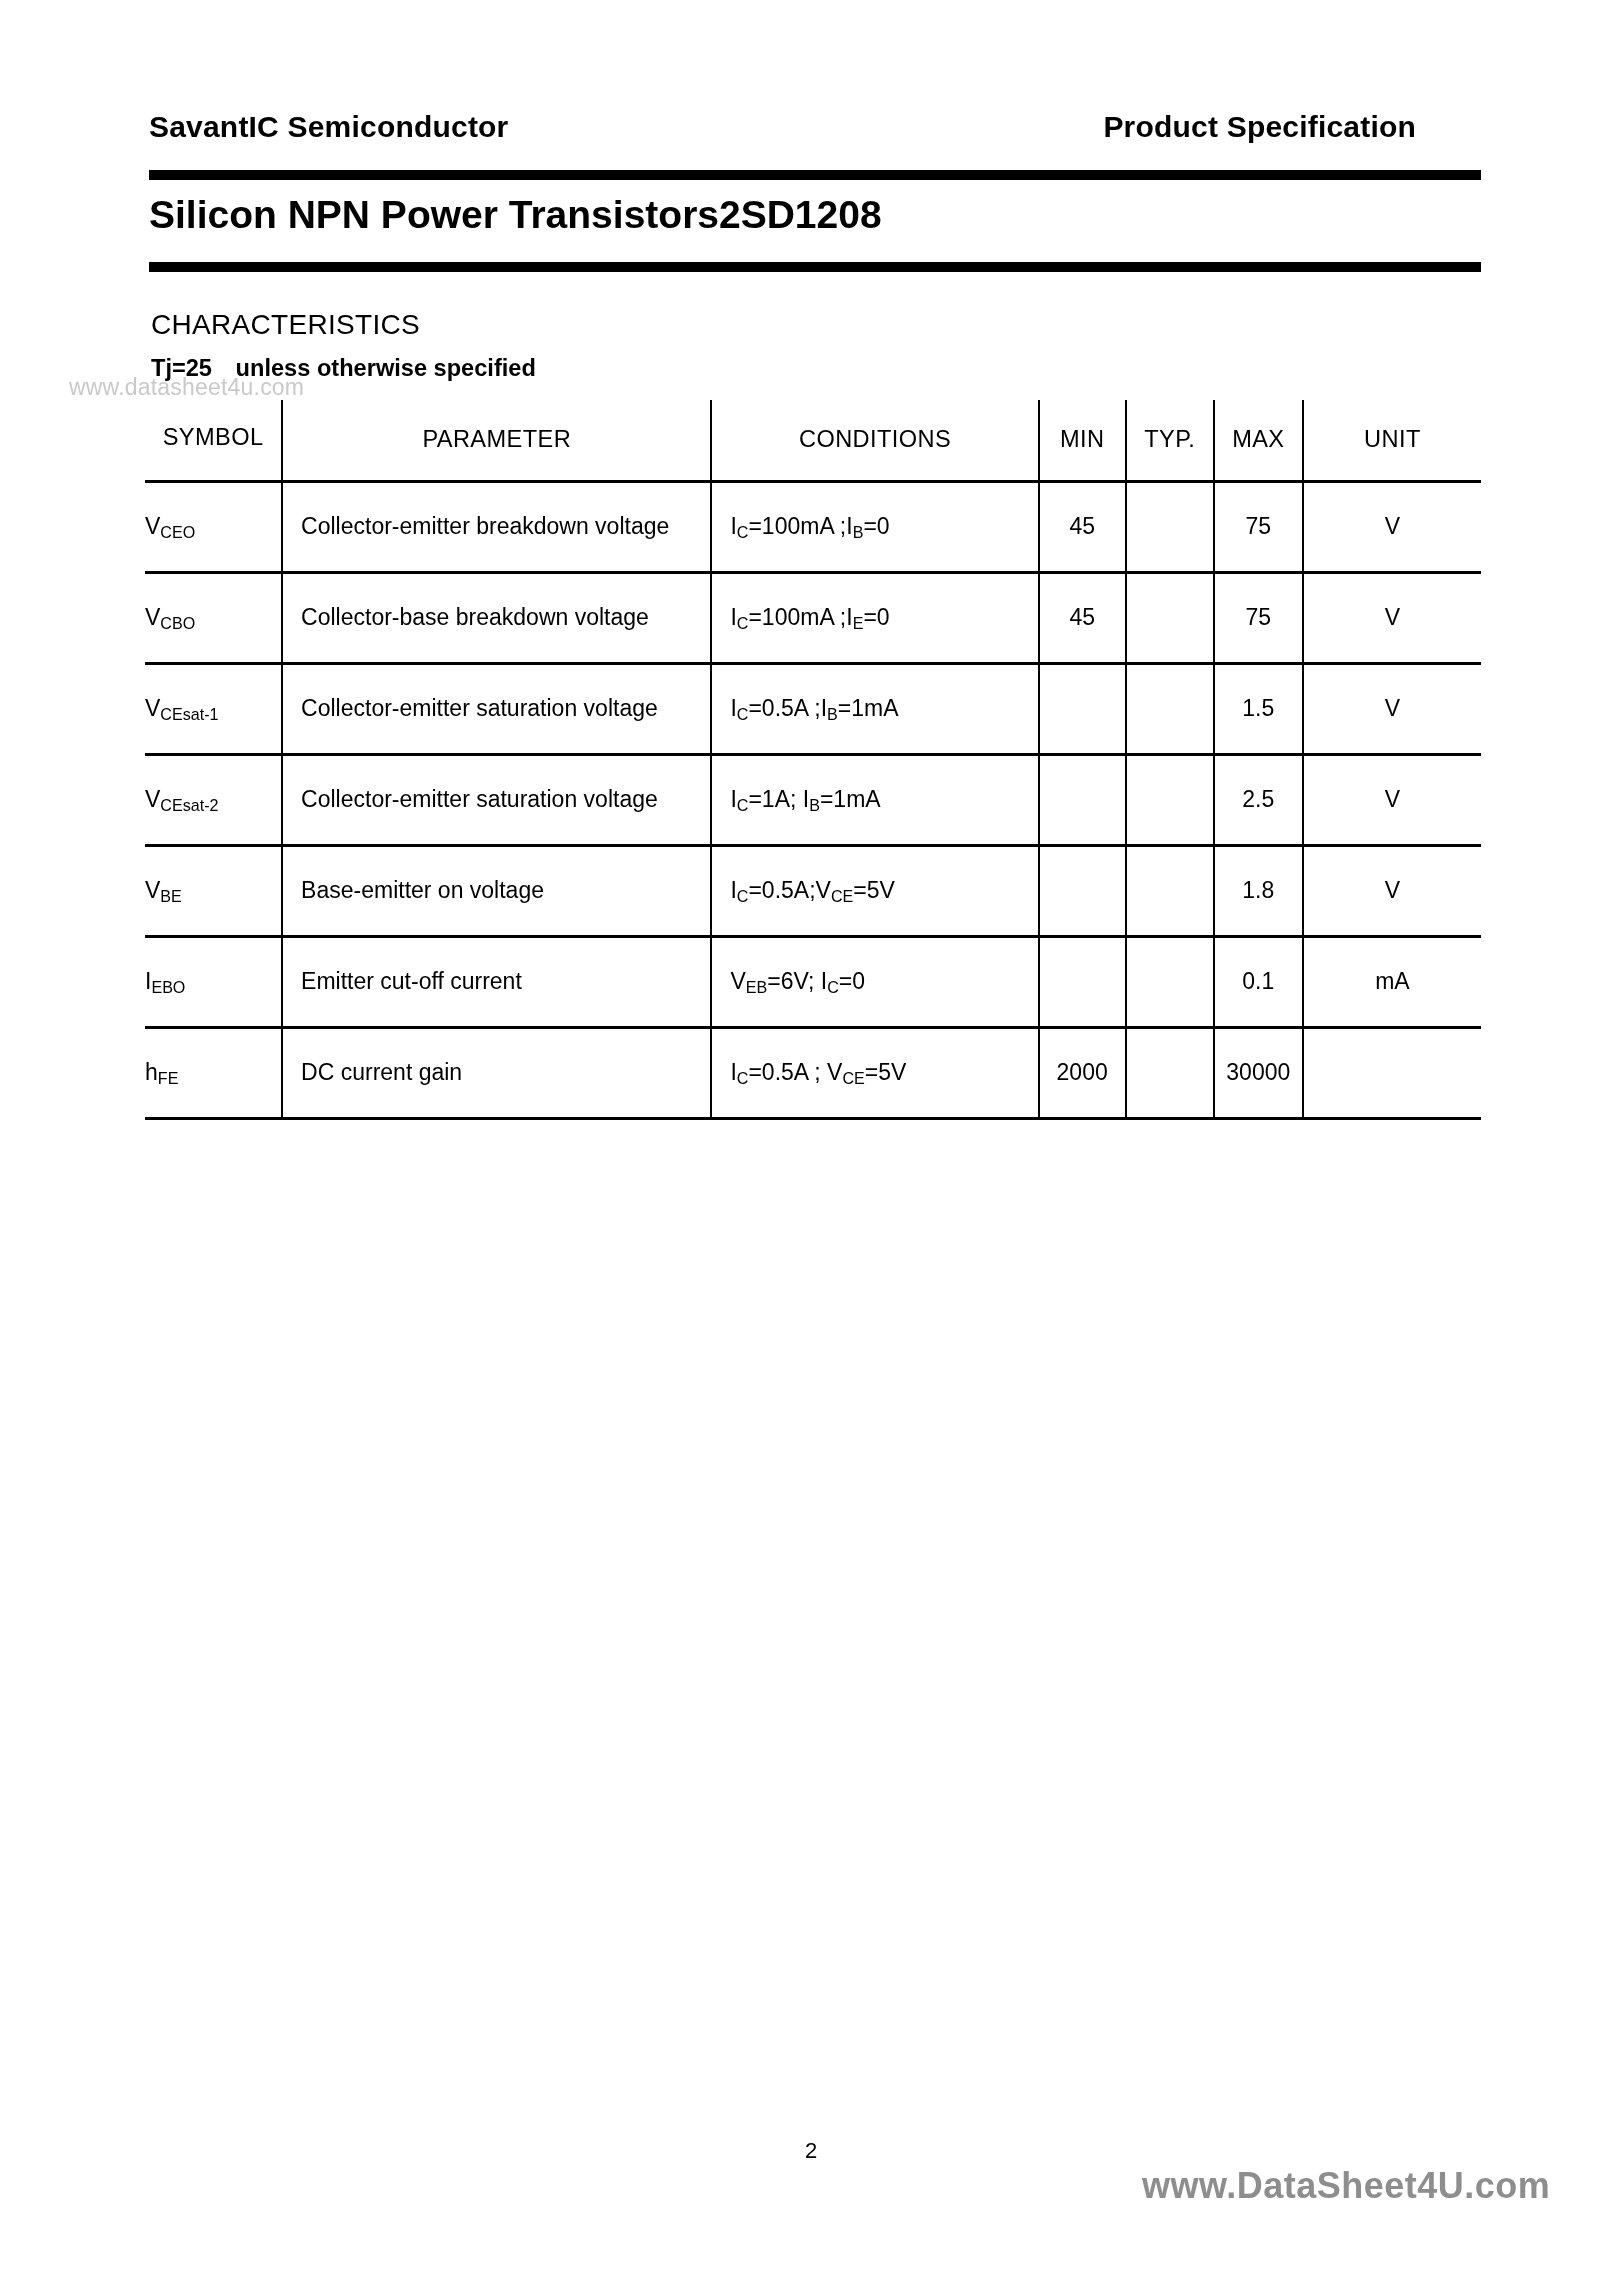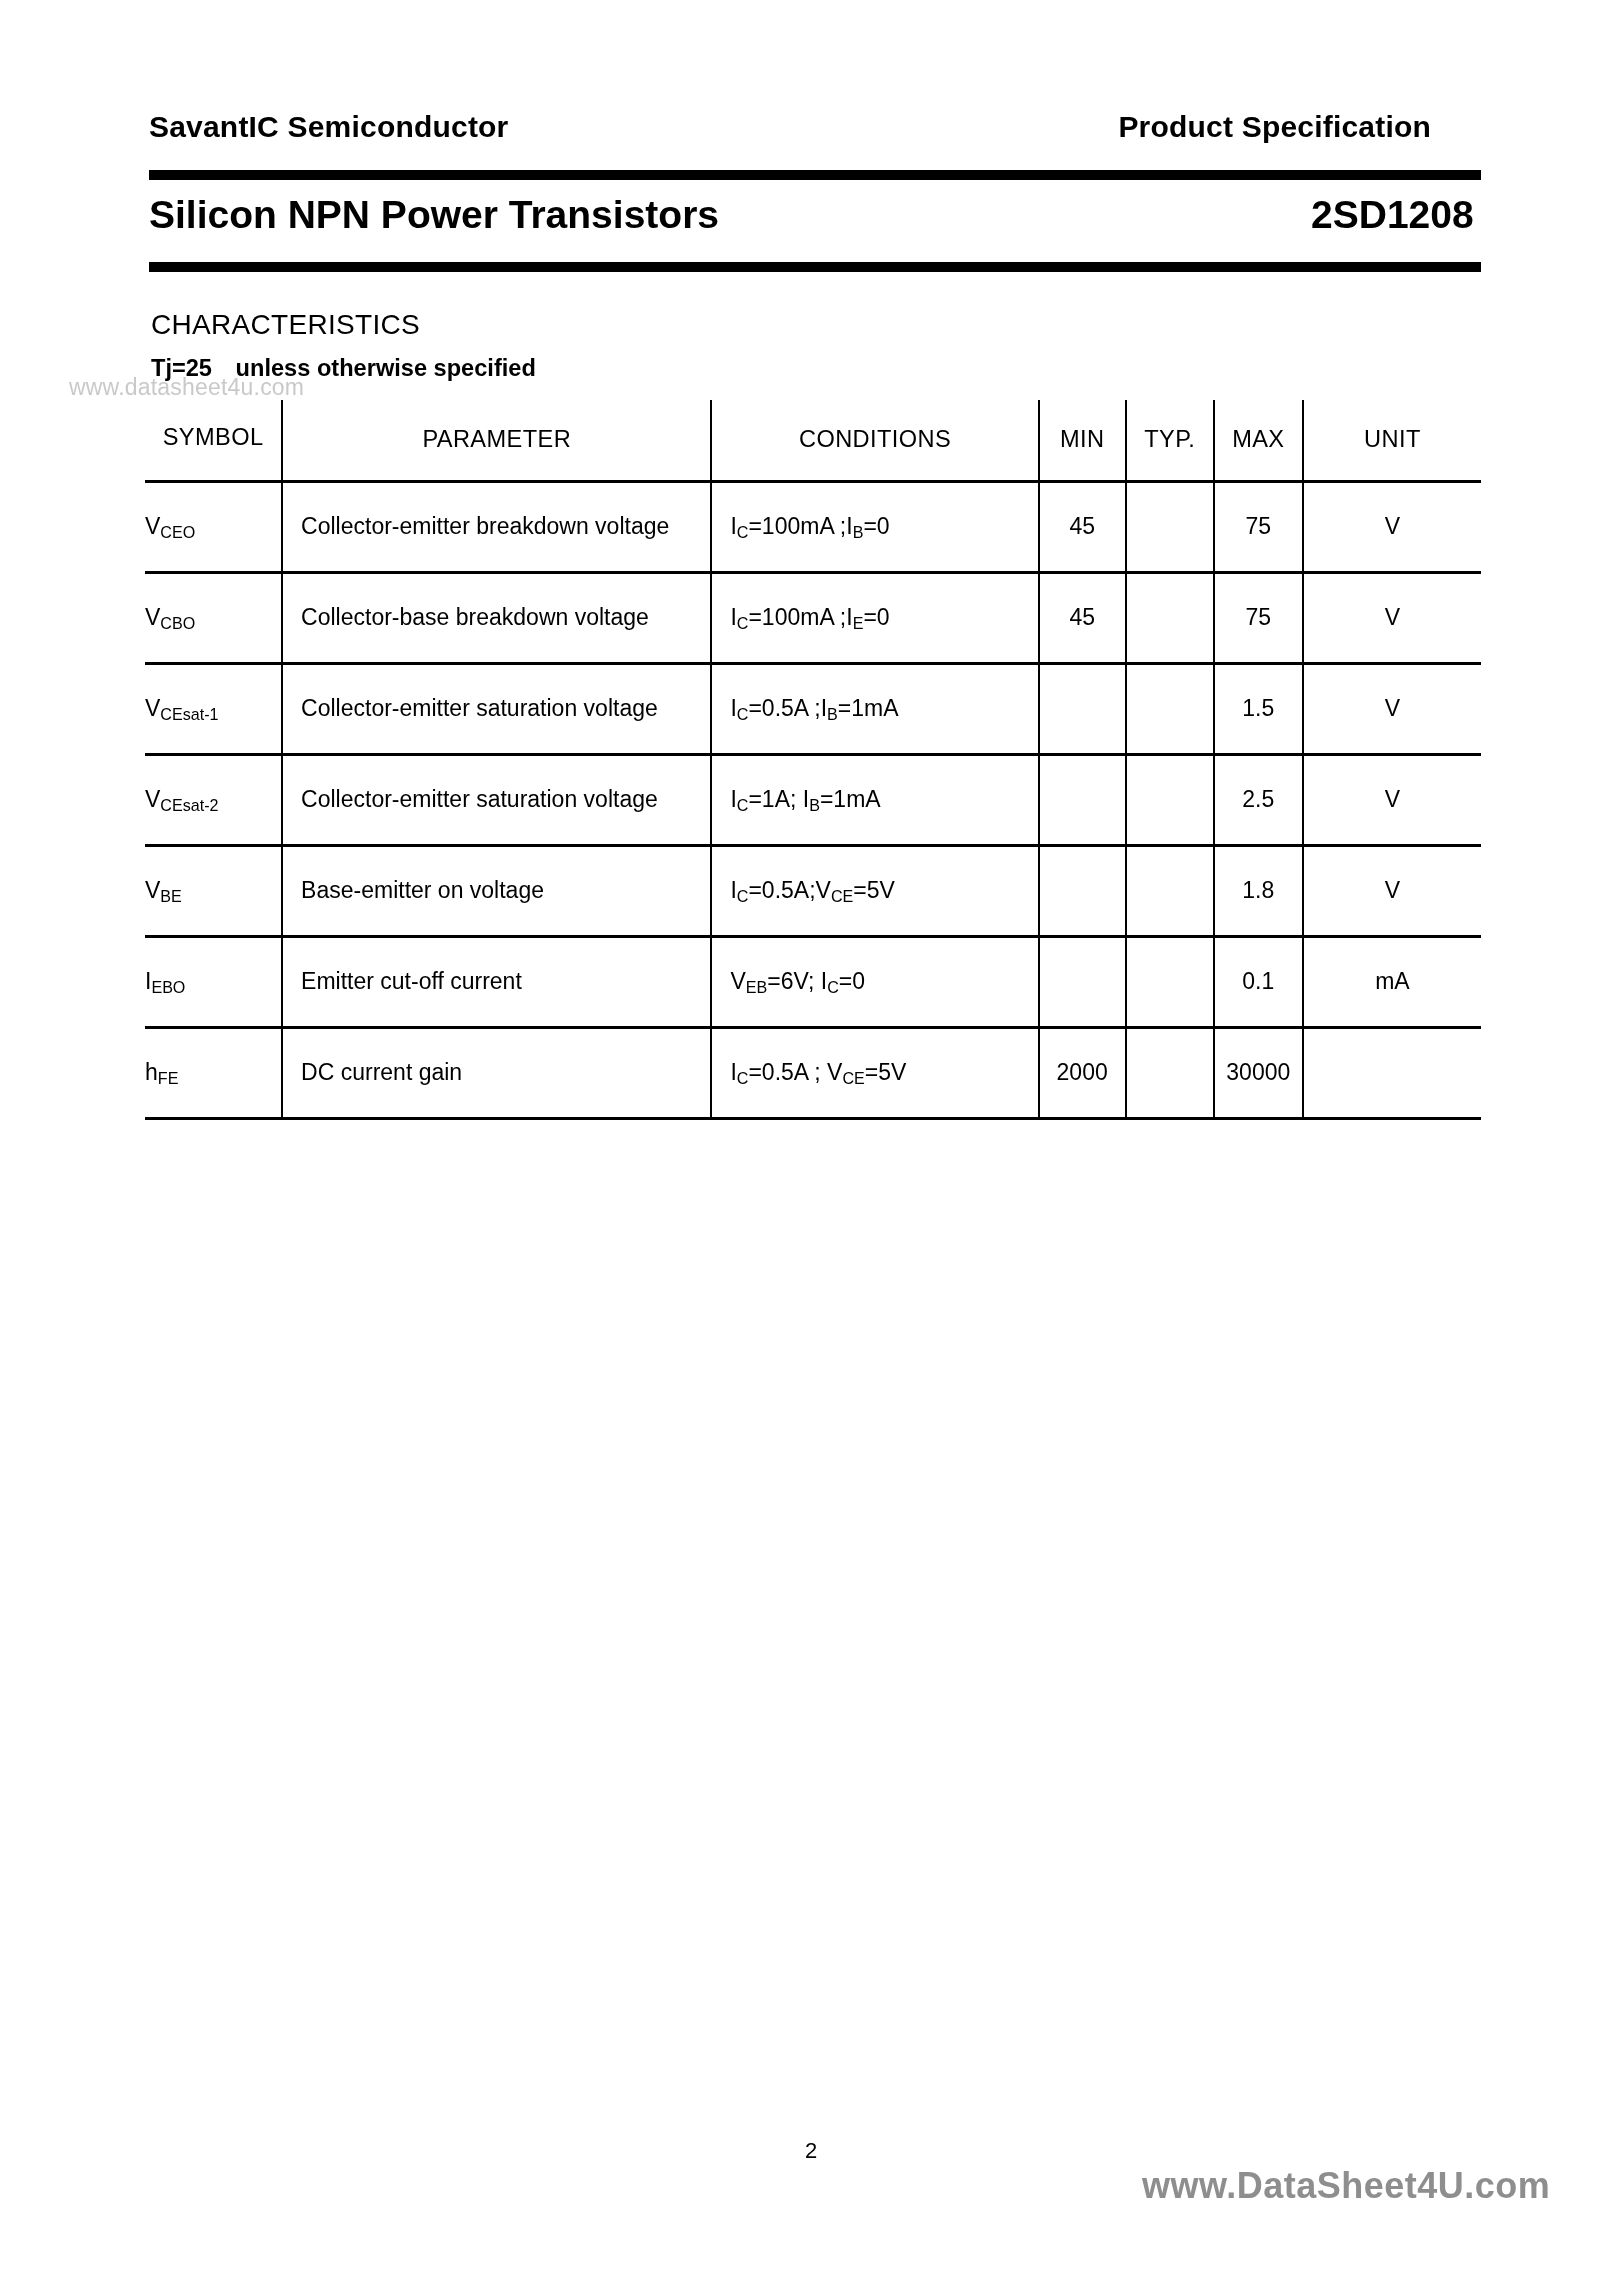--- a/index.html
+++ b/index.html
@@ -28,39 +28,38 @@
     align-items: baseline;
   }
   .doc-header .company,
   .doc-header .spec {
     font-size: 30px;
     font-weight: bold;
     letter-spacing: 0.2px;
     white-space: nowrap;
   }
   .doc-header .spec {
-    margin-right: 49px;
+    margin-right: 64px;
   }
 
   .rule {
     position: absolute;
     left: 149px;
     width: 1332px;
     background: #000000;
   }
   .rule-top    { top: 170px; height: 10.2px; }
   .rule-bottom { top: 262px; height: 10.2px; }
 
   .title-row {
     position: absolute;
     left: 149px;
     top: 193px;
     width: 1331px;
     display: flex;
-    justify-content: space-between;
     align-items: baseline;
   }
   .title-row .title,
   .title-row .part {
     font-size: 39px;
     font-weight: bold;
     white-space: nowrap;
   }
   .title-row .part { margin-right: 6.3px; }
 

